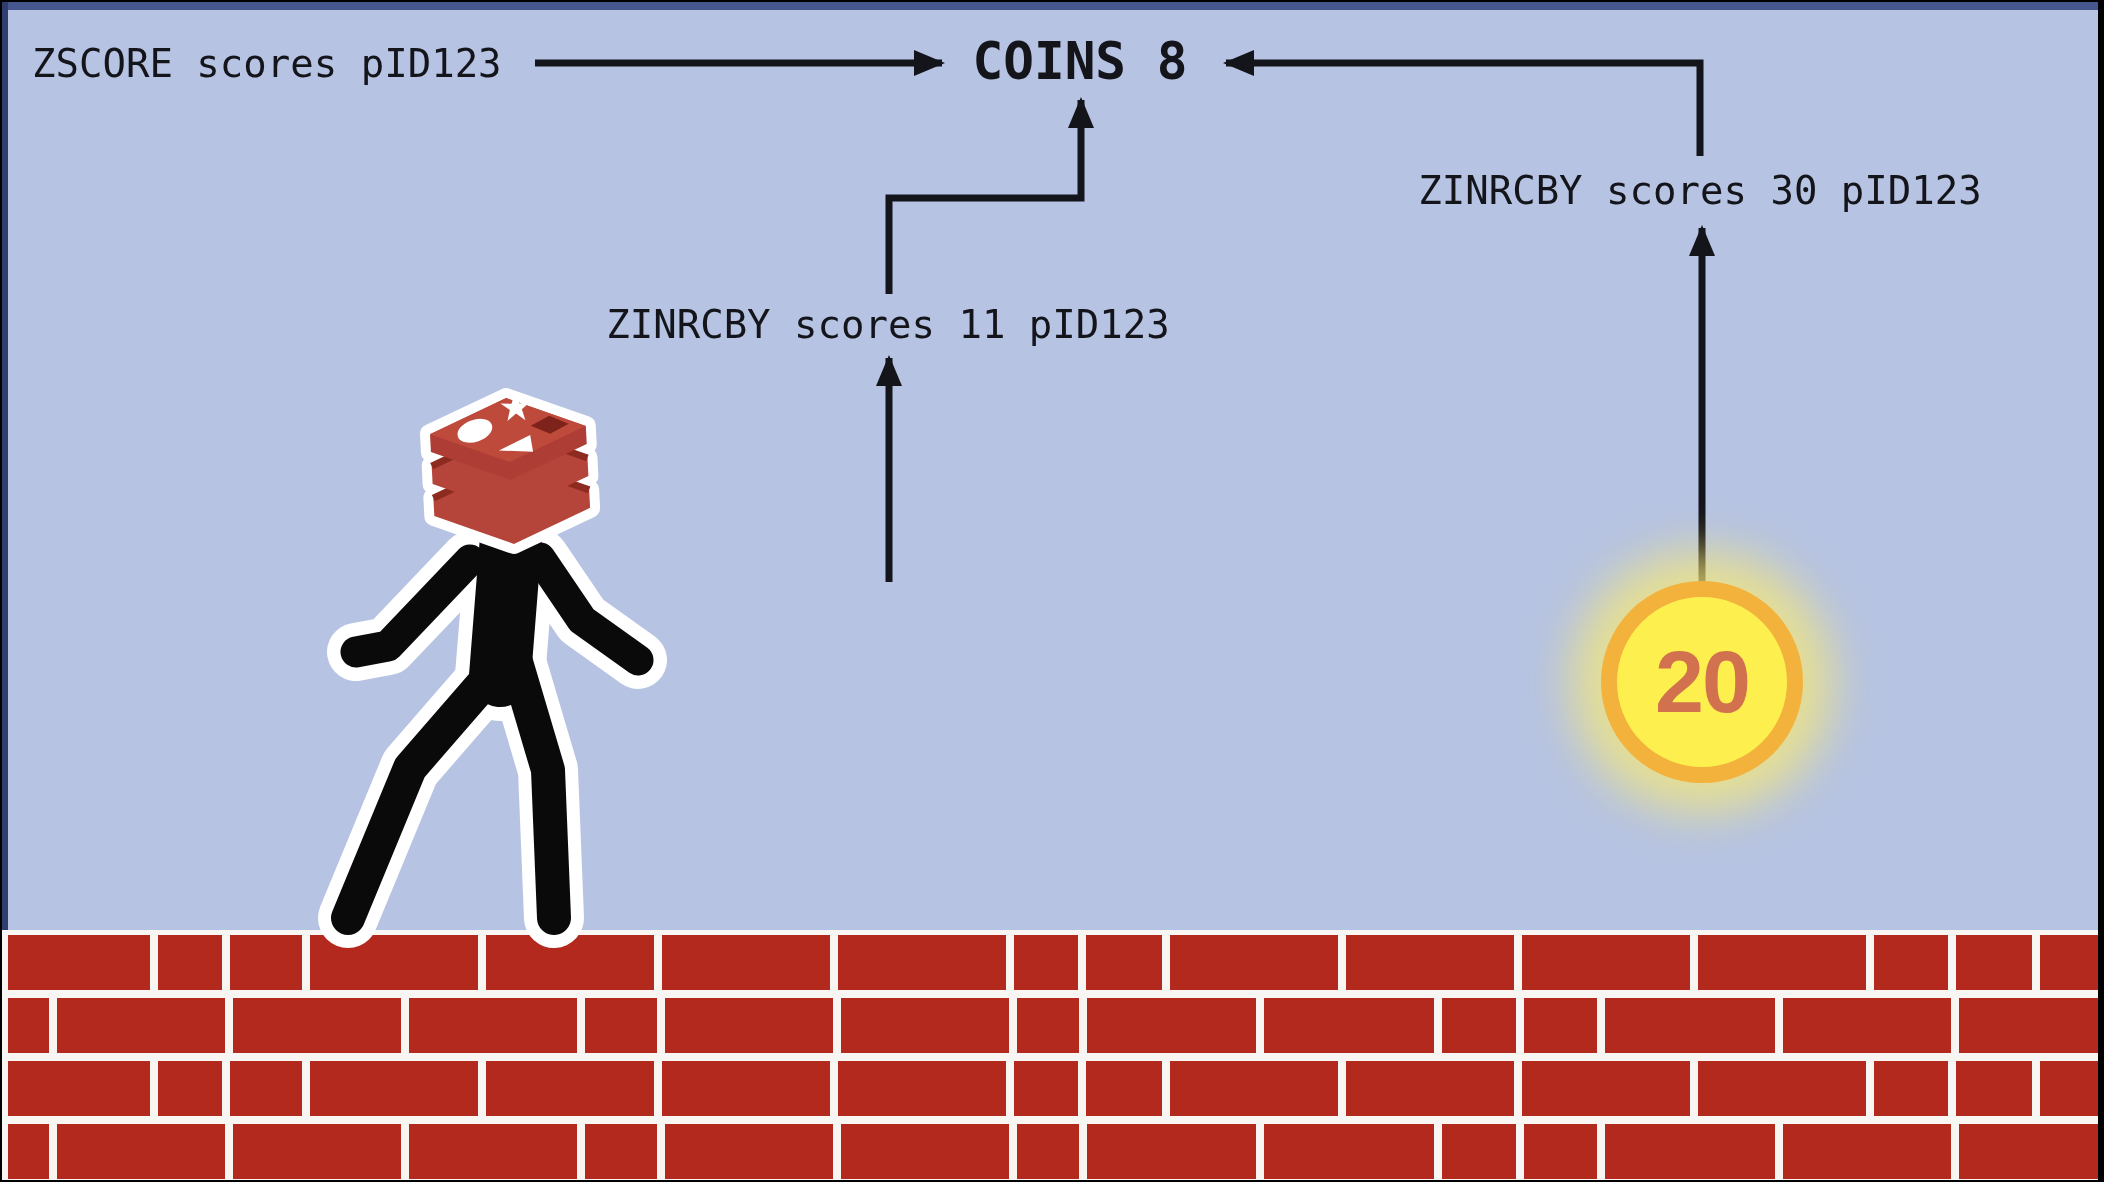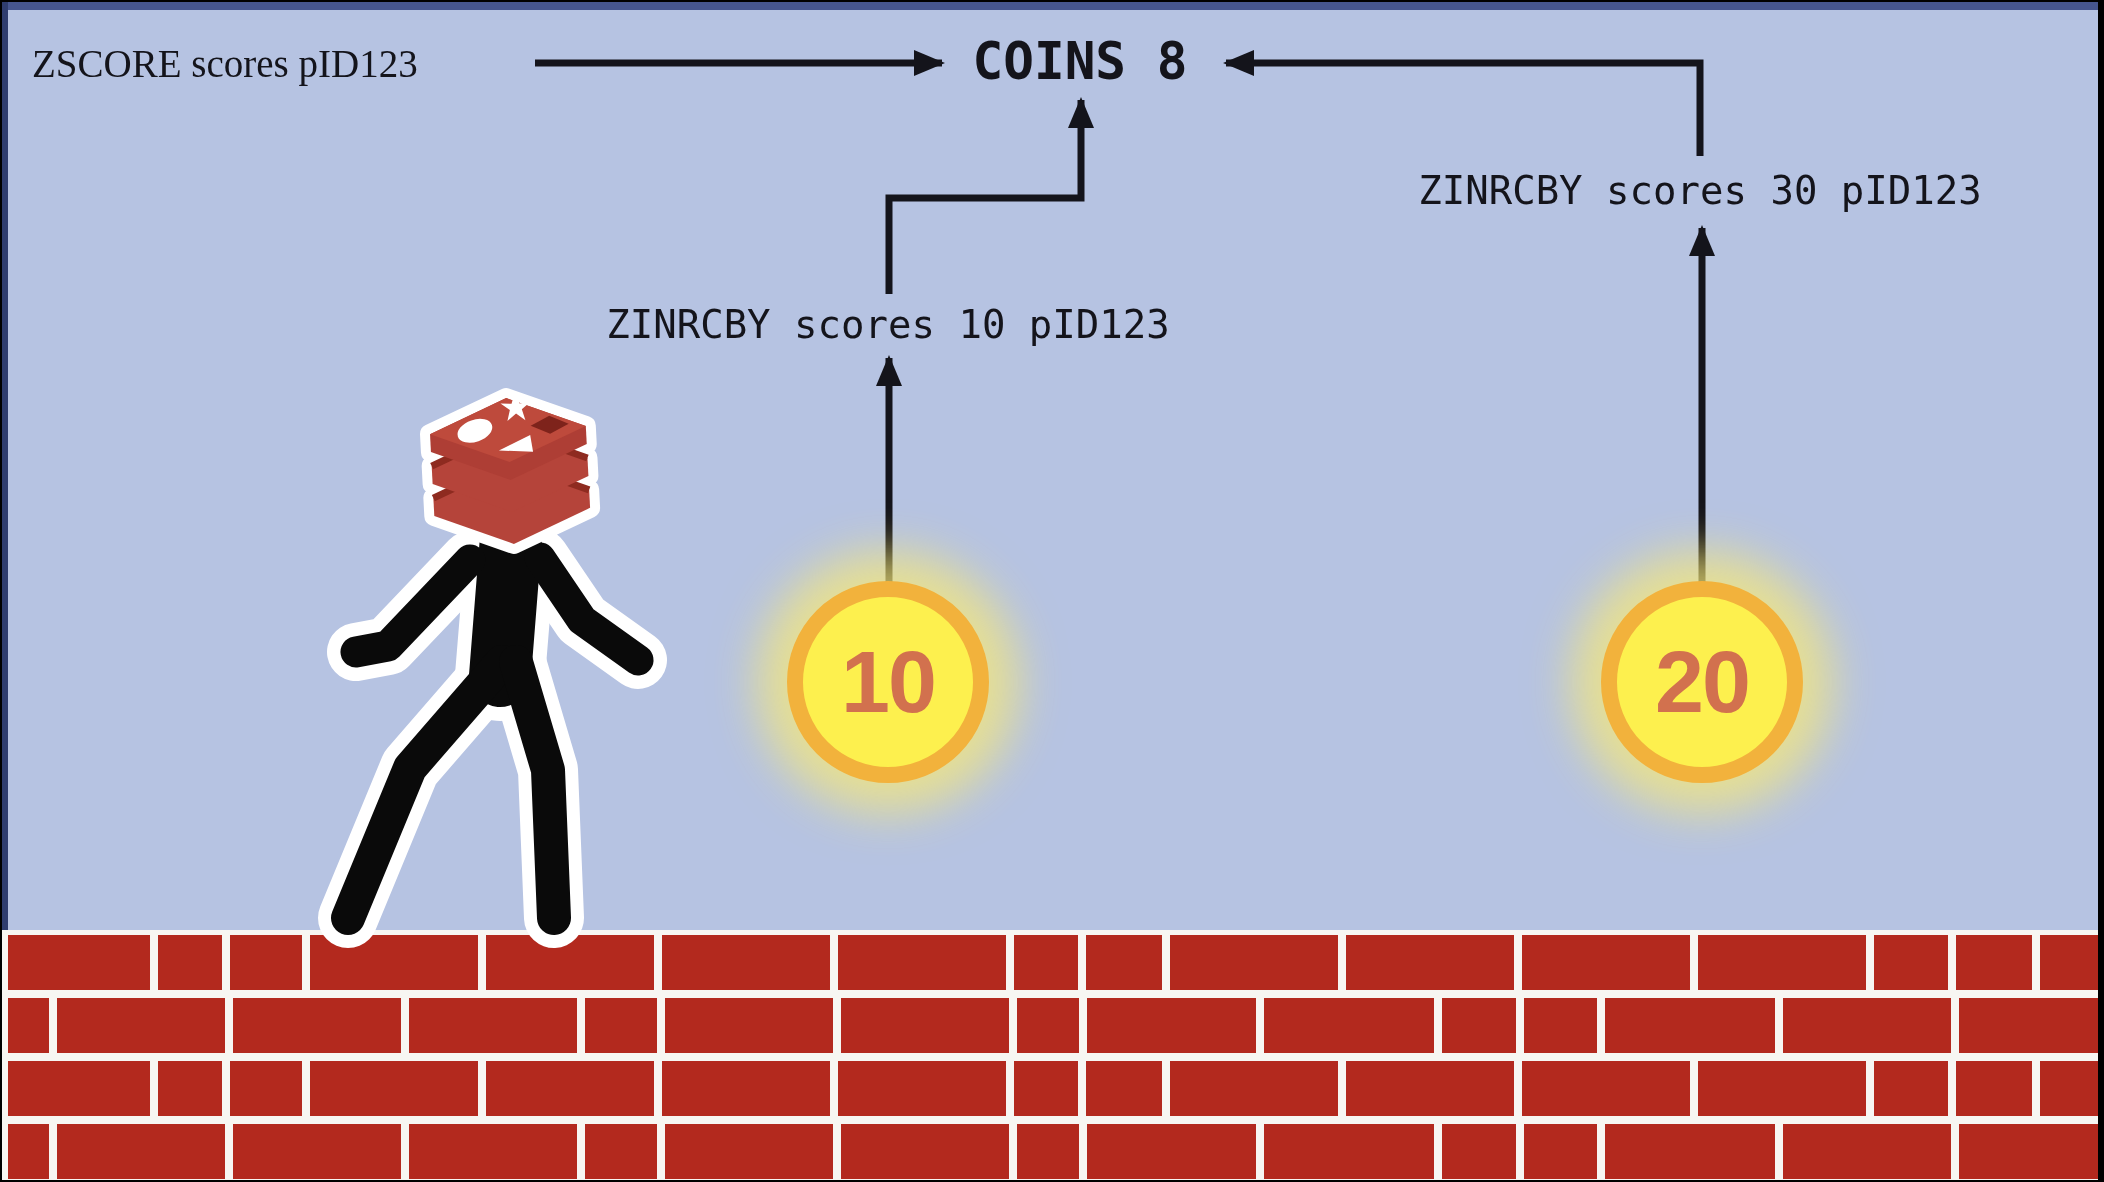--- a/index.html
+++ b/index.html
@@ -51,28 +51,25 @@
     </defs>
     <g stroke="#14141B" stroke-width="7" fill="none">
       <path d="M535,63 L942,63" marker-end="url(#ah)"></path>
       <path d="M889,294 L889,198 L1081,198 L1081,100" marker-end="url(#ah)"></path>
       <path d="M889,582 L889,358" marker-end="url(#ah)"></path>
       <path d="M1700,156 L1700,63 L1226,63" marker-end="url(#ah)"></path>
       <path d="M1702,582 L1702,228" marker-end="url(#ah)"></path>
     </g>
   </svg>
 
-  <div class="lbl left-anchored" style="left:32px;top:63px;font-family:Liberation Serif, serif;">ZSCORE scores pID123</div>
+  <div class="lbl left-anchored" style="left:32px;top:63px;">ZSCORE scores pID123</div>
   <div class="lbl counter" style="left:1080px;top:61px;">COINS 8</div>
-  <div class="lbl" style="left:888px;top:324px;">ZINRCBY scores 10 pID123</div>
+  <div class="lbl" style="left:888px;top:324px;">ZINRCBY scores 11 pID123</div>
   <div class="lbl" style="left:1700px;top:190px;">ZINRCBY scores 30 pID123</div>
 
-  <div class="coin" style="left:787px;top:581px;">
-    <span class="num">10</span>
-  </div>
   <div class="coin" style="left:1601px;top:581px;">
     <span class="num">20</span>
   </div>
 
   <div class="wall" id="wall">
       <div class="brick" style="left: 6px; top: 5px; width: 142px;"></div>
       <div class="brick" style="left: 156px; top: 5px; width: 64px;"></div>
       <div class="brick" style="left: 228px; top: 5px; width: 72px;"></div>
       <div class="brick" style="left: 308px; top: 5px; width: 168px;"></div>
       <div class="brick" style="left: 484px; top: 5px; width: 168px;"></div>

